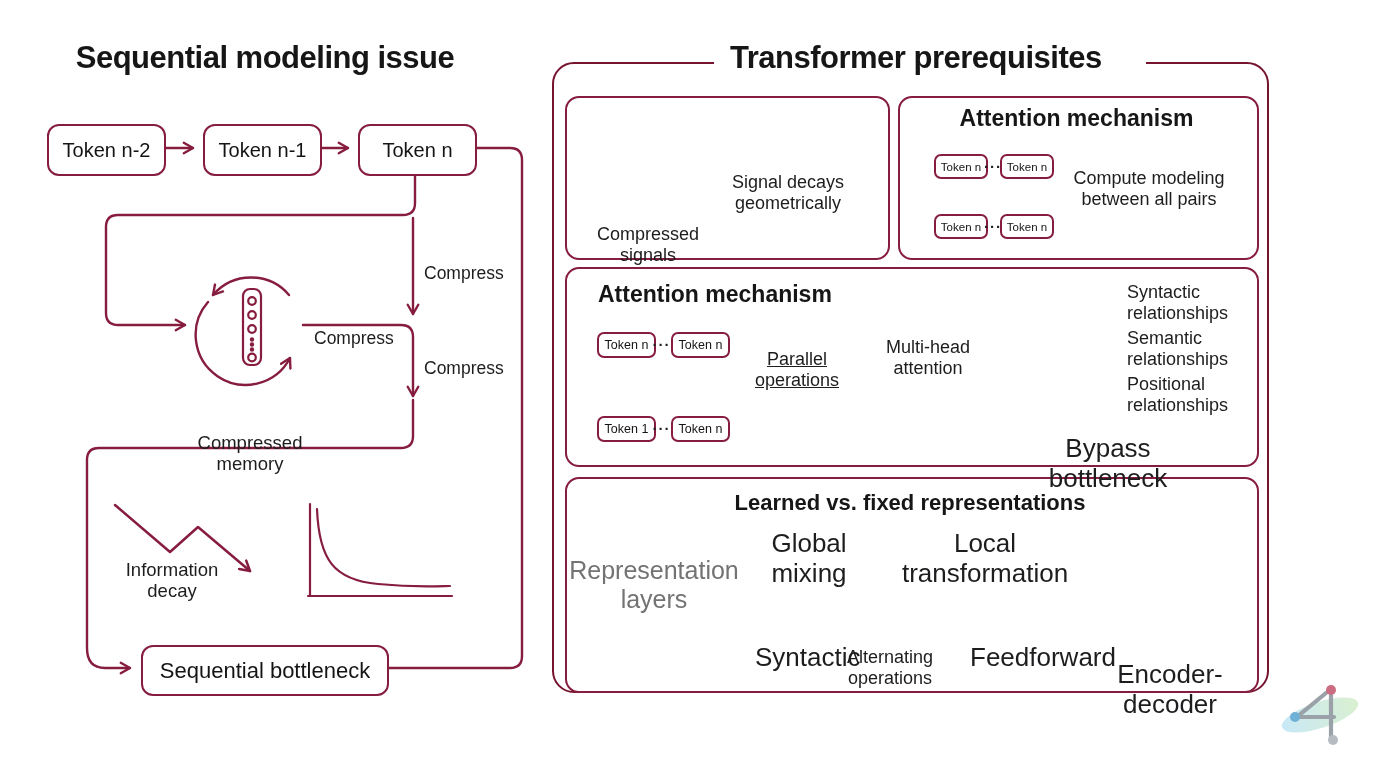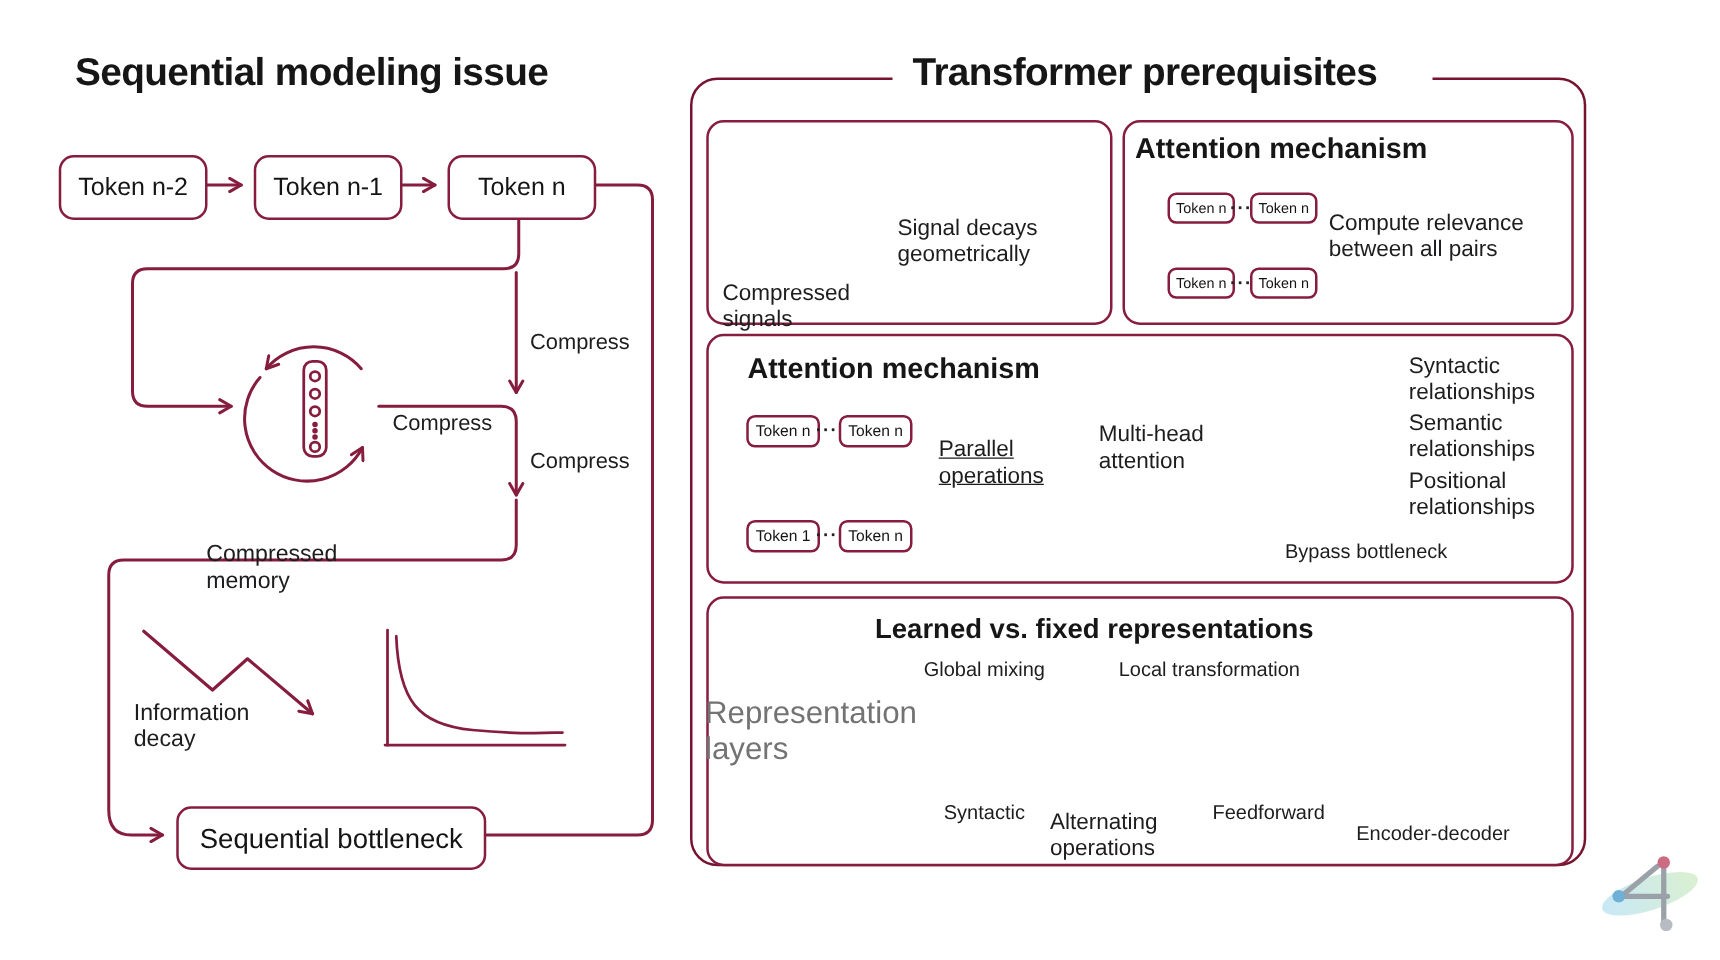--- a/index.html
+++ b/index.html
@@ -1,24 +1,24 @@
 <!DOCTYPE html>
 <html><head>
 <meta charset="utf-8">
 <style>
   html,body{margin:0;padding:0;background:#fff;}
   #canvas{position:relative;width:1376px;height:768px;background:#ffffff;overflow:hidden;
           font-family:"Liberation Sans", sans-serif;color:#1d1d1f;}
   svg.strokes{position:absolute;left:0;top:0;z-index:1;}
-  .lbl{position:absolute;z-index:3;text-align:left;line-height:1.16;color:#1d1d1f;}
+  .lbl{position:absolute;z-index:3;text-align:center;line-height:1.16;color:#1d1d1f;}
   .lbl.left-al{text-align:left;}
   .big-title{font-size:31px;font-weight:700;color:#161616;letter-spacing:-0.5px;}
   .card-title{font-size:23px;font-weight:700;color:#161616;}
   .sub{font-size:18px;}
-  .sub19{font-size:16px;}
+  .sub19{font-size:26px;}
   .small-note{font-size:17.5px;}
   .tok{position:absolute;z-index:3;border:2.4px solid #861c3e;border-radius:12px;background:#fff;
        display:flex;align-items:center;justify-content:center;font-size:20px;color:#141414;}
   .mini-tok{position:absolute;z-index:3;border:2px solid #861c3e;border-radius:7px;background:#fff;
        display:flex;align-items:center;justify-content:center;font-size:11.5px;color:#141414;}
   .mini-tok.md{font-size:12.5px;}
   .dots{position:absolute;z-index:3;font-size:15px;font-weight:700;color:#222;text-align:center;letter-spacing:1px;}
   .card{position:absolute;z-index:2;border:2.4px solid #861c3e;border-radius:14px;background:#fff;}
   .outer-box{position:absolute;z-index:1;border:2.6px solid #76132f;border-radius:22px;background:transparent;}
   .title-plate{position:absolute;z-index:3;background:#fff;padding:0 16px;}
@@ -249,21 +249,21 @@
       <span>Token n</span>
     </div>
   <div class="mini-tok" style="left:934px;top:214px;width:50px;height:21px;">
       <span>Token n</span>
     </div>
   <div class="mini-tok" style="left:1000px;top:214px;width:50px;height:21px;">
       <span>Token n</span>
     </div>
   <div class="dots" style="left:984px;top:158px;width:16px;">···</div>
   <div class="dots" style="left:984px;top:218px;width:16px;">···</div>
-  <div class="lbl sub" style="left:1063px;top:168px;width:172px;">Compute relevance between all pairs</div>
+  <div class="lbl sub" style="left:1063px;top:168px;width:172px;">Compute modeling between all pairs</div>
 
   <div class="card" style="left:565px;top:267px;width:690px;height:196px;"></div>
   <div class="lbl card-title left-al" style="left:598px;top:281px;width:280px;">Attention mechanism</div>
   <div class="mini-tok md" style="left:597px;top:332px;width:55px;height:22px;">
       <span>Token n</span>
     </div>
   <div class="mini-tok md" style="left:671px;top:332px;width:55px;height:22px;">
       <span>Token n</span>
     </div>
   <div class="mini-tok md" style="left:597px;top:416px;width:55px;height:22px;">

